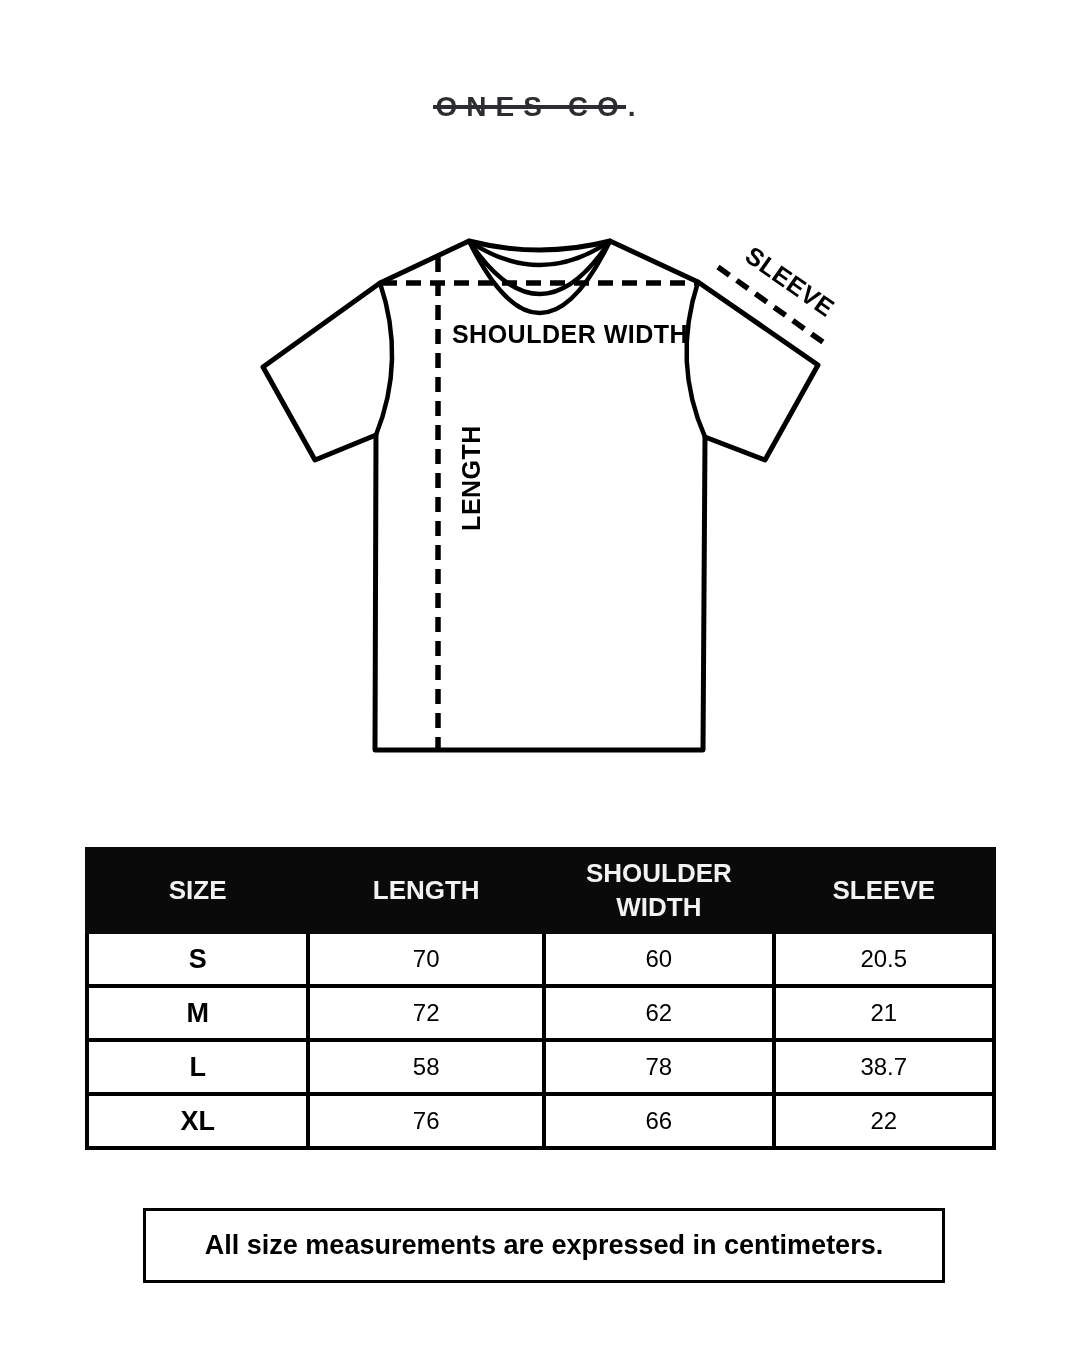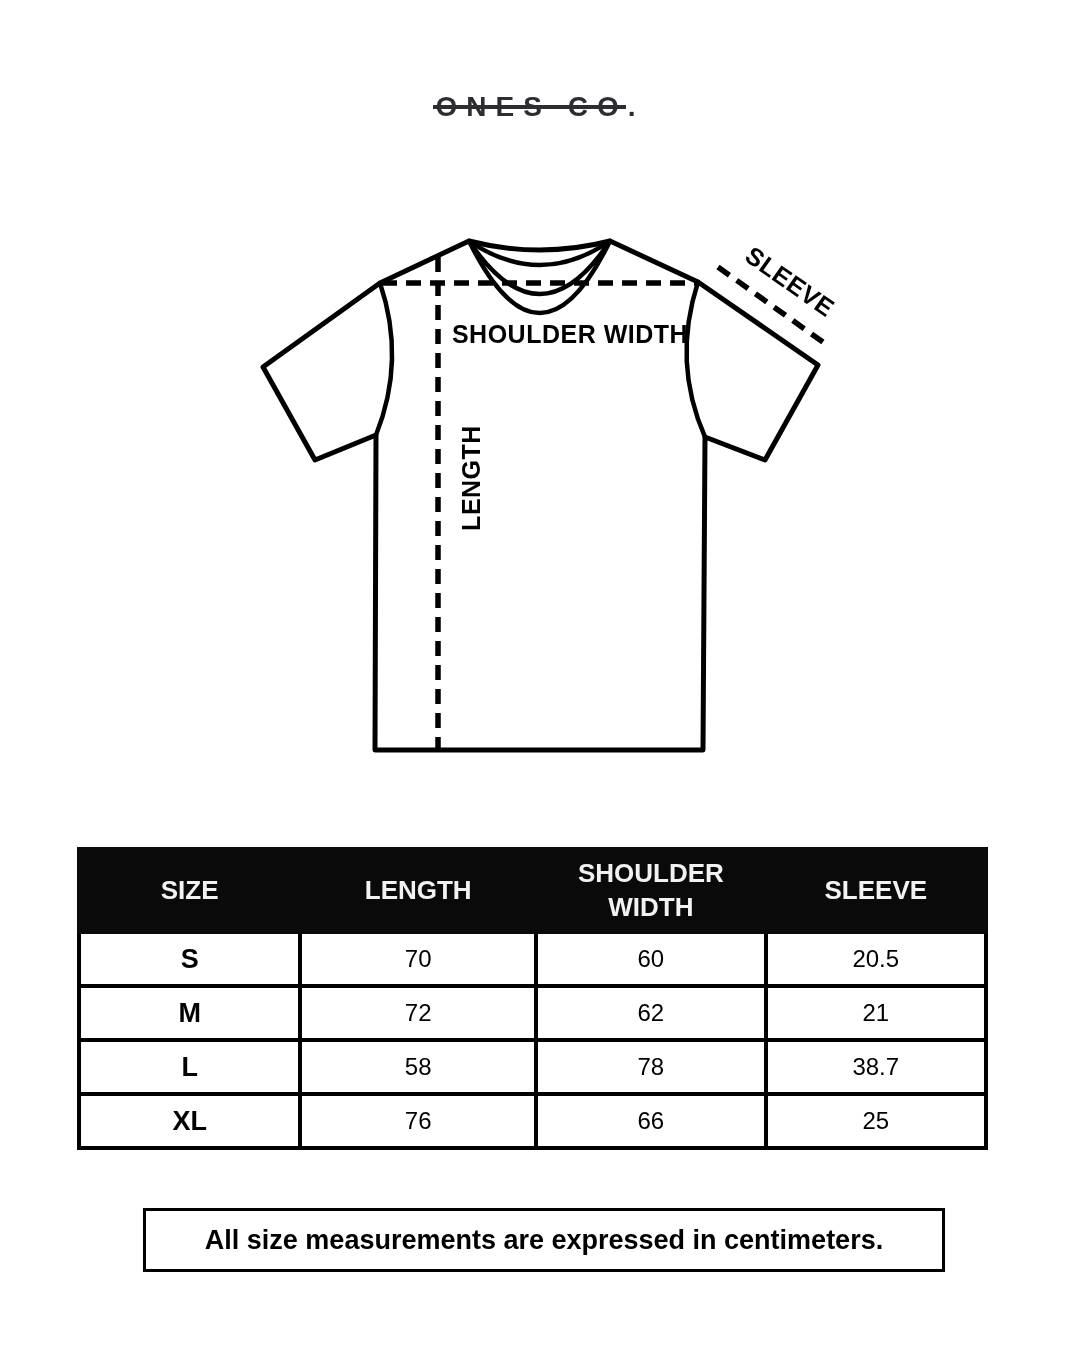--- a/index.html
+++ b/index.html
@@ -28,21 +28,21 @@
 
   
   .shirt-svg{position:absolute;left:240px;top:210px;width:620px;height:560px;}
   .diagram-label{
     font-family:"Liberation Sans", sans-serif;
     font-weight:700;font-size:25px;fill:#000000;letter-spacing:0.5px;
   }
 
   
   table.size-table{
-    position:absolute;left:77px;top:847px;width:911px;
+    position:absolute;left:85px;top:847px;width:911px;
     border-collapse:collapse;table-layout:fixed;
     font-family:"Liberation Sans", sans-serif;
   }
   table.size-table th, table.size-table td{
     border:4px solid #000000;
     text-align:center;vertical-align:middle;
     padding:0;
   }
   table.size-table thead th{
     background:#0a0a0a;border-color:#0a0a0a;
@@ -50,21 +50,21 @@
     height:79px;line-height:1.3;
   }
   table.size-table tbody td{
     height:50px;font-size:24px;font-weight:400;color:#000000;
     background:#ffffff;
   }
   table.size-table tbody td.size-cell{font-weight:700;font-size:27px;}
 
   
   .footer-note{
-    position:absolute;left:143px;top:1208px;width:802px;height:64px;
+    position:absolute;left:143px;top:1208px;width:802px;height:75px;
     border:3px solid #000000;box-sizing:border-box;
     display:flex;align-items:center;justify-content:center;
     font-size:27px;font-weight:700;color:#000000;
     text-align:center;
   }
 </style>
 </head>
 <body>
 
 <div class="canvas">
@@ -127,21 +127,21 @@
       <tr>
         <td class="size-cell">L</td>
         <td>58</td>
         <td>78</td>
         <td>38.7</td>
       </tr>
       <tr>
         <td class="size-cell">XL</td>
         <td>76</td>
         <td>66</td>
-        <td>25</td>
+        <td>22</td>
       </tr>
     </tbody>
   </table>
 
   <div class="footer-note">
     <span>All size measurements are expressed in centimeters.</span>
   </div>
 
 </div>
 

